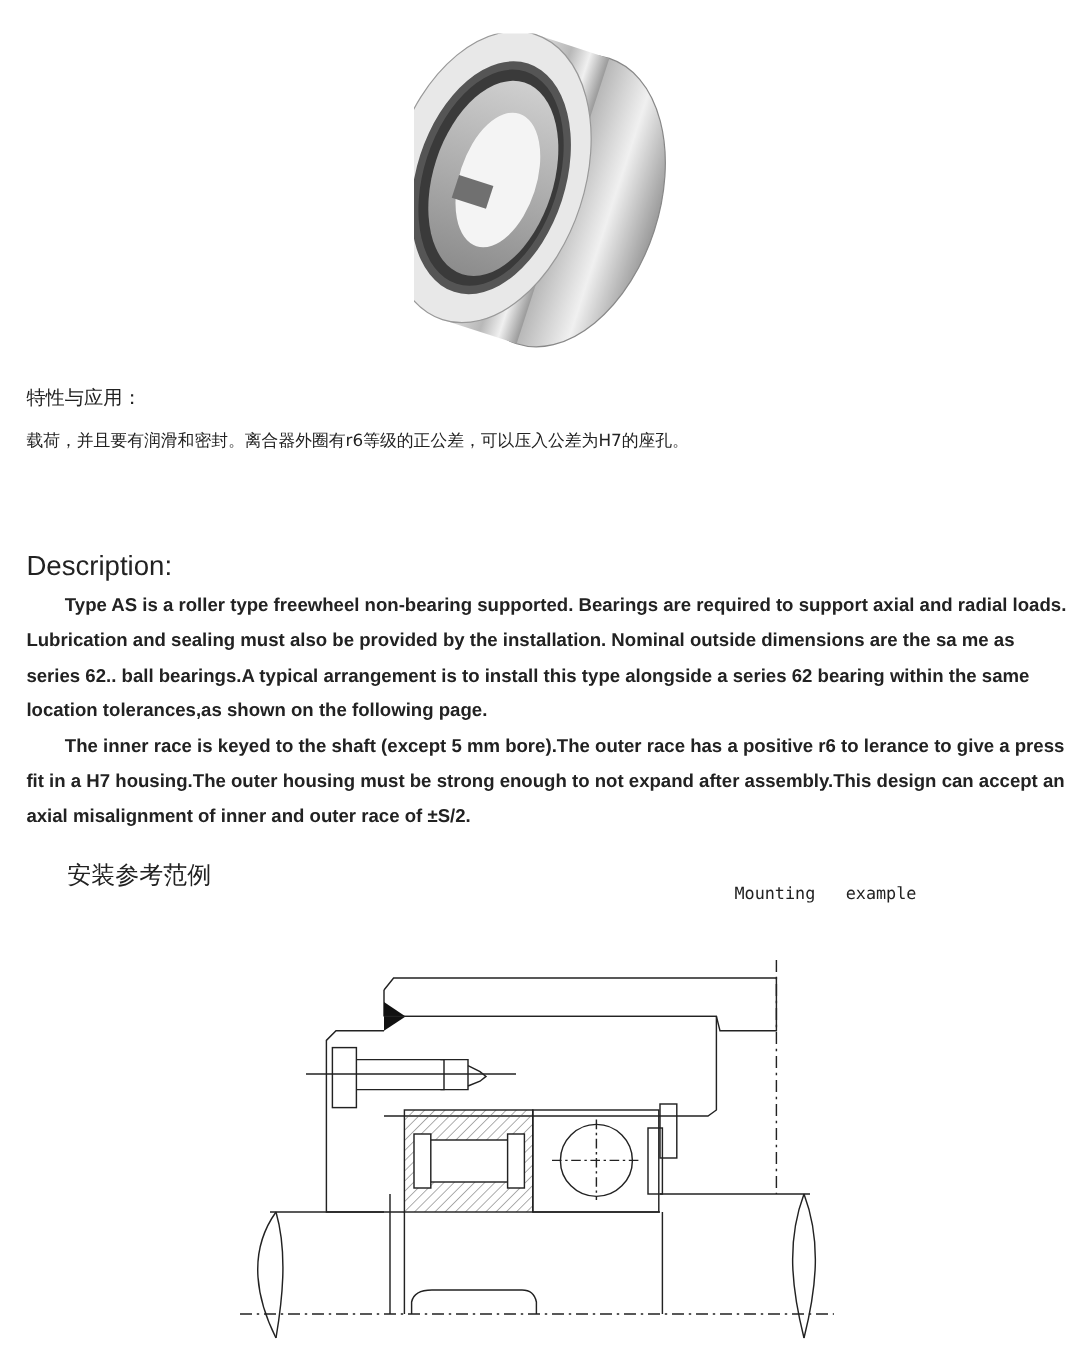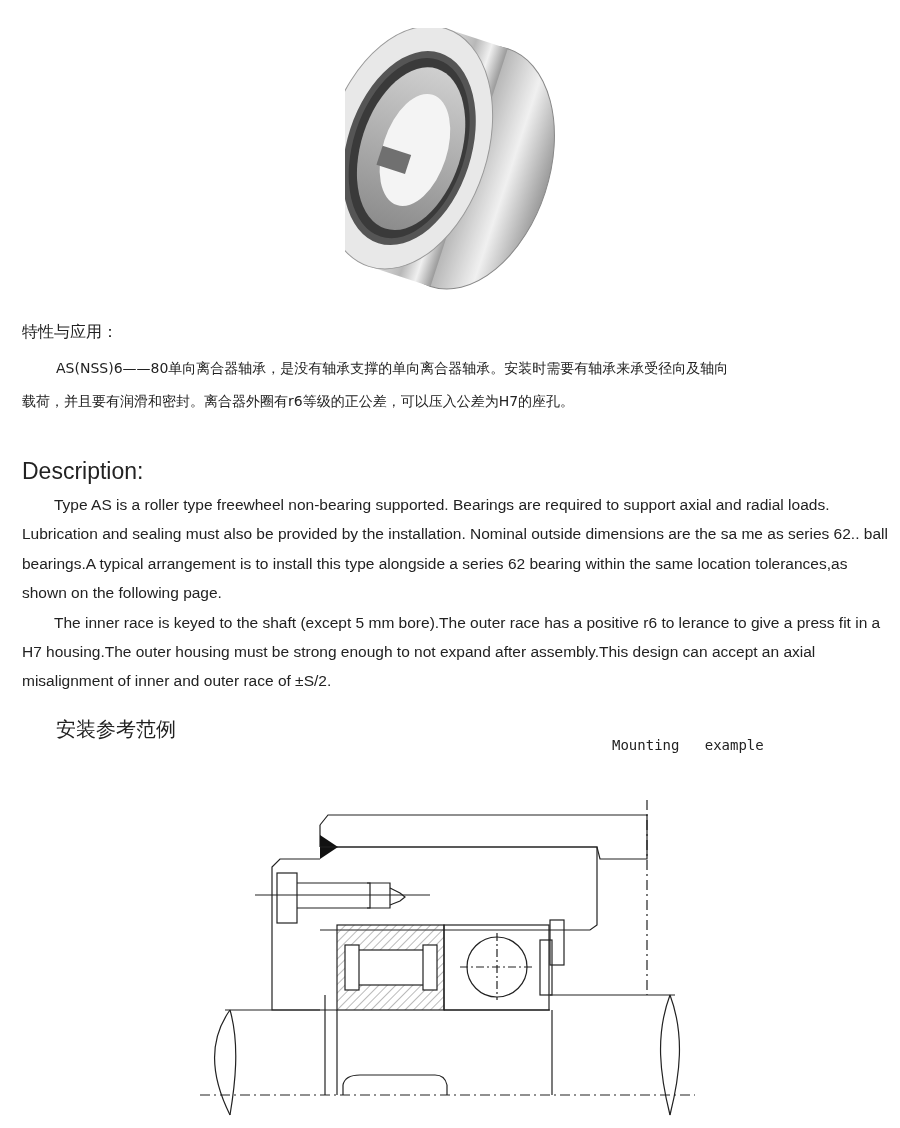--- a/index.html
+++ b/index.html
@@ -3,21 +3,21 @@
 <meta charset="utf-8">
 <style>
   html, body { margin: 0; padding: 0; background: #ffffff; }
   body { width: 900px; height: 1128px; position: relative; overflow: hidden; color: #222; }
   .photo { position: absolute; left: 345px; top: 28px; width: 215px; height: 268px; }
   .cn-title { position: absolute; left: 22px; top: 322px; font-family: "DejaVu Sans", sans-serif; font-size: 16px; color: #222; }
   .cn-body { position: absolute; left: 22px; top: 352px; width: 865px; font-family: "DejaVu Sans", sans-serif; font-size: 14px; line-height: 33px; color: #222; }
   .cn-body .indent { display: inline-block; width: 34px; }
   .en-title { position: absolute; left: 22px; top: 458px; font-family: "Liberation Sans", sans-serif; font-size: 23px; color: #222; }
   .en-body { position: absolute; left: 22px; top: 490px; width: 870px; font-family: "Liberation Sans", sans-serif; font-size: 15.5px; line-height: 29.4px; color: #222; }
-  .en-body p { margin: 0; text-indent: 32px; }
+  .en-body p { margin: 0; text-indent: 32px; font-weight: bold; }
   .mount-cn { position: absolute; left: 56px; top: 716px; font-family: "DejaVu Sans", sans-serif; font-size: 20px; color: #222; }
   .mount-en { position: absolute; left: 612px; top: 737px; font-family: "DejaVu Sans Mono", monospace; font-size: 14px; color: #222; white-space: pre; }
   .drawing { position: absolute; left: 195px; top: 795px; width: 500px; height: 330px; }
 </style>
 </head>
 <body>
 
 <svg class="photo" viewBox="0 0 215 268">
   <defs>
     <linearGradient id="outerG" x1="0" y1="0" x2="1" y2="0">
@@ -38,21 +38,20 @@
     <ellipse cx="62" cy="134" rx="62" ry="100" fill="#555"></ellipse>
     <ellipse cx="62" cy="134" rx="56" ry="93" fill="#3a3a3a"></ellipse>
     <ellipse cx="64" cy="134" rx="50" ry="84" fill="url(#innerG)"></ellipse>
     <ellipse cx="68" cy="134" rx="32" ry="58" fill="#f4f4f4"></ellipse>
     <rect x="36" y="140" width="30" height="20" fill="#707070"></rect>
   </g>
 </svg>
 
 <div class="cn-title">特性与应用：</div>
 <div class="cn-body">
-  <div><span class="indent"></span><span>AS(NSS)6——80单向离合器轴承，是没有轴承支撑的单向离合器轴承。安装时需要有轴承来承受径向及轴向</span></div>
   <div>载荷，并且要有润滑和密封。离合器外圈有r6等级的正公差，可以压入公差为H7的座孔。</div>
 </div>
 
 <div class="en-title">Description:</div>
 <div class="en-body">
   <p>Type AS is a roller type freewheel non-bearing supported. Bearings are required to support axial and radial loads. Lubrication and sealing must also be provided by the installation. Nominal outside dimensions are the sa me as series 62.. ball bearings.A typical arrangement is to install this type alongside a series 62 bearing within the same location tolerances,as shown on the following page.</p>
   <p>The inner race is keyed to the shaft (except 5 mm bore).The outer race has a positive r6 to lerance to give a press fit in a H7 housing.The outer housing must be strong enough to not expand after assembly.This design can accept an axial misalignment of inner and outer race of ±S/2.</p>
 </div>
 
 <div class="mount-cn">安装参考范例</div>

